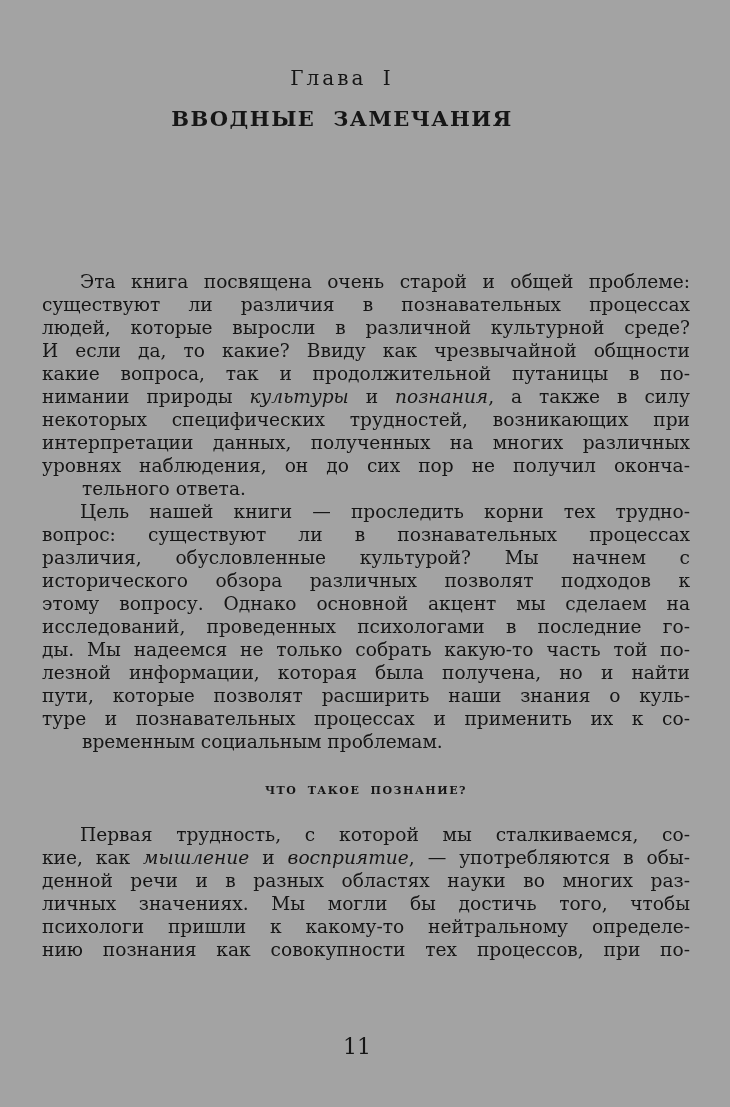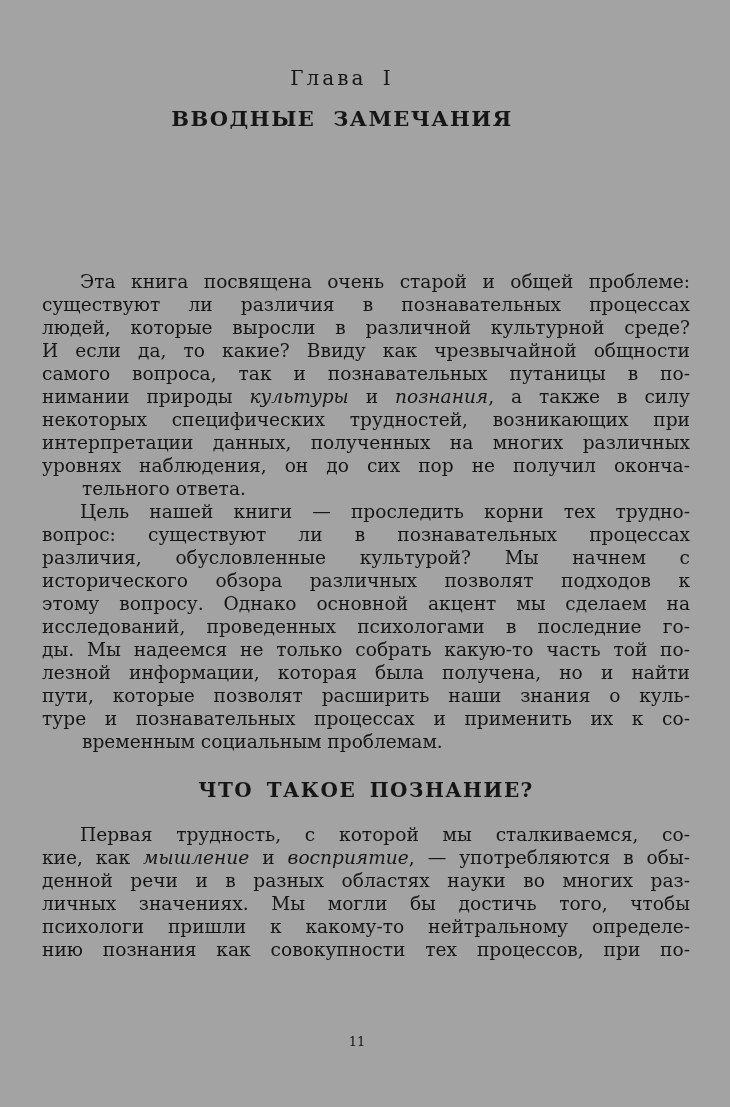--- a/index.html
+++ b/index.html
@@ -48,49 +48,49 @@
     overflow: visible;
     white-space: nowrap0; 
   }
   .line.first { text-indent: 38px; }
   .line.last { text-align-last: left; margin-left: 40px; -moz-text-align-last: left; }
   .line i { font-style: italic; }
   .section-heading {
     margin: 26px 0 21px 0;
     text-align: center;
     font-weight: bold;
-    font-size: 20px;
+    font-size: 11px;
     letter-spacing: 1.5px;
     word-spacing: 5px;
   }
   .folio {
     position: absolute;
     top: 1034px; left: 0; width: 714px;
     text-align: center;
-    font-size: 13px;
+    font-size: 22px;
   }
 </style>
 </head>
 <body>
 
 <div class="book-page">
 
   <div class="chapter-label">Глава I</div>
 
   <div class="chapter-title">ВВОДНЫЕ ЗАМЕЧАНИЯ</div>
 
   <div class="text-block">
 
     <div>
         <div class="para">
           <div class="line first"><span>Эта книга посвящена очень старой и общей проблеме:</span></div>
           <div class="line"><span>существуют ли различия в познавательных процессах</span></div>
           <div class="line"><span>людей, которые выросли в различной культурной среде?</span></div>
           <div class="line"><span>И если да, то какие? Ввиду как чрезвычайной общности</span></div>
-          <div class="line"><span>самого вопроса, так и познавательных путаницы в по-</span></div>
+          <div class="line"><span>какие вопроса, так и продолжительной путаницы в по-</span></div>
           <div class="line"><span>нимании природы </span><i>культуры</i><span> и </span><i>познания</i><span>, а также в силу</span></div>
           <div class="line"><span>некоторых специфических трудностей, возникающих при</span></div>
           <div class="line"><span>интерпретации данных, полученных на многих различных</span></div>
           <div class="line"><span>уровнях наблюдения, он до сих пор не получил оконча-</span></div>
           <div class="line last"><span>тельного ответа.</span></div>
         </div>
         <div class="para">
           <div class="line first"><span>Цель нашей книги — проследить корни тех трудно-</span></div>
           <div class="line"><span>вопрос: существуют ли в познавательных процессах</span></div>
           <div class="line"><span>различия, обусловленные культурой? Мы начнем с</span></div>

